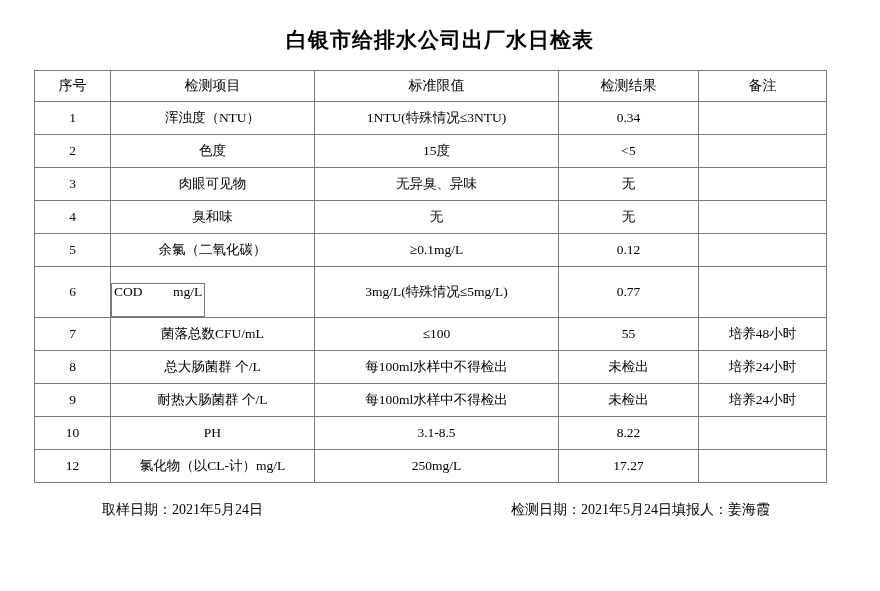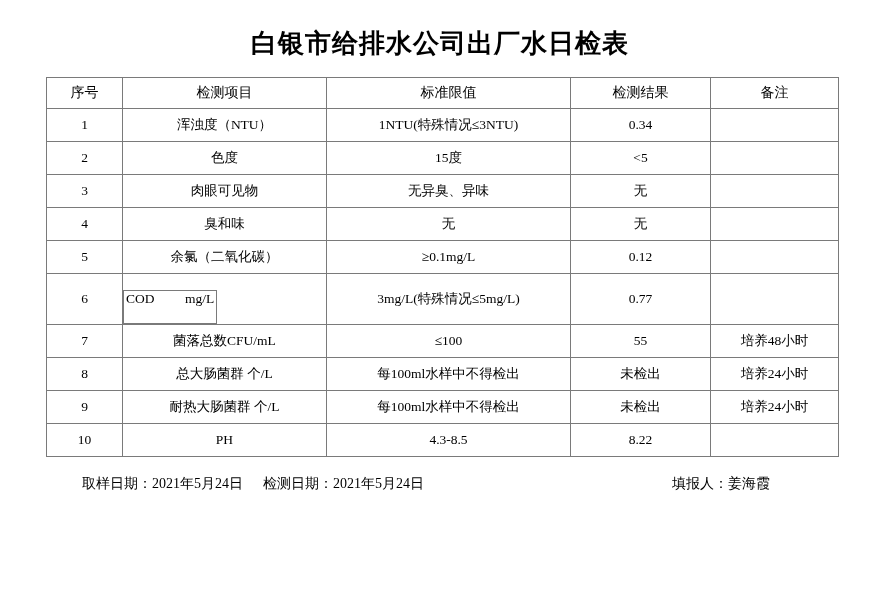--- a/index.html
+++ b/index.html
@@ -15,29 +15,29 @@
     overflow: hidden;
   }
   .page {
     position: relative;
     width: 880px;
     height: 591px;
     box-sizing: border-box;
   }
   .doc-title {
     text-align: center;
-    font-size: 26px;
+    font-size: 21px;
     font-weight: bold;
     letter-spacing: 1px;
     padding-top: 26px;
     padding-bottom: 16px;
     font-family: "Liberation Serif", "DejaVu Serif", serif;
   }
   .table-wrap {
-    padding: 0 46px;
+    padding: 0 34px;
   }
   table.report {
     width: 792px;
     border-collapse: collapse;
     table-layout: fixed;
     font-size: 13.5px;
   }
   table.report td, table.report th {
     border: 1px solid #7a7a7a;
     text-align: center;
@@ -61,26 +61,27 @@
     display: inline-block;
     white-space: pre;
     margin-top: 16px;
   }
   .footer {
     display: flex;
     padding: 0 52px;
     margin-top: 18px;
     font-size: 14px;
     align-items: baseline;
+    margin-left: 20px;
   }
   .footer .f-item {
     white-space: nowrap;
   }
   .footer .f-sample { flex: 0 0 auto; margin-left: 30px; }
-  .footer .f-test { flex: 1 1 auto; text-align: left; margin-left: 20px;}
+  .footer .f-test { flex: 1 1 auto; text-align: right; margin-left: 20px;}
   .footer .f-filler { flex: 0 0 auto; margin-right: 58px; }
 </style>
 </head>
 <body>
 
 <div class="page">
 
   <div class="doc-title">白银市给排水公司出厂水日检表</div>
 
   <div class="table-wrap">
@@ -161,22 +162,29 @@
         <tr>
           <td>9</td>
           <td>耐热大肠菌群 个/L</td>
           <td>每100ml水样中不得检出</td>
           <td>未检出</td>
           <td>培养24小时</td>
         </tr>
         <tr>
           <td>10</td>
           <td>PH</td>
-          <td>4.3-8.5</td>
+          <td>3.1-8.5</td>
           <td>8.22</td>
+          <td></td>
+        </tr>
+        <tr>
+          <td>12</td>
+          <td>氯化物（以CL-计）mg/L</td>
+          <td>250mg/L</td>
+          <td>17.27</td>
           <td></td>
         </tr>
       </tbody>
     </table>
   </div>
 
   <div class="footer">
     <span class="f-item f-sample">取样日期：2021年5月24日</span>
     <span class="f-item f-test">检测日期：2021年5月24日</span>
     <span class="f-item f-filler">填报人：姜海霞</span>

